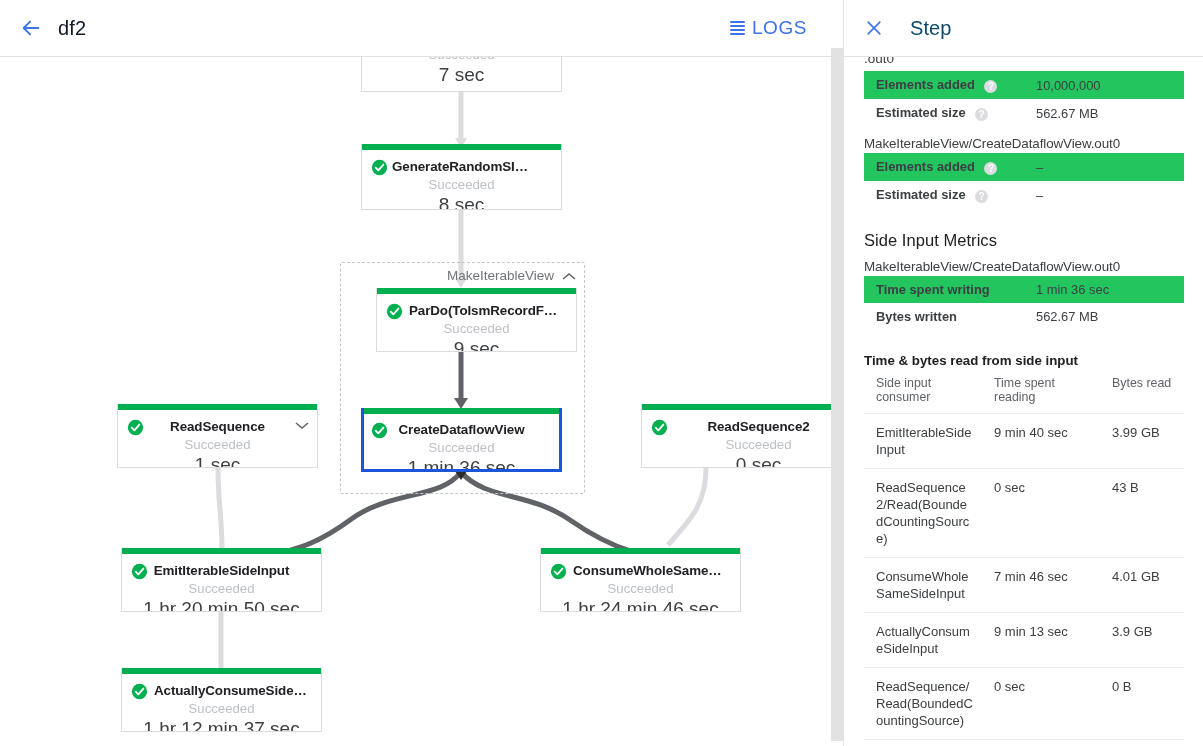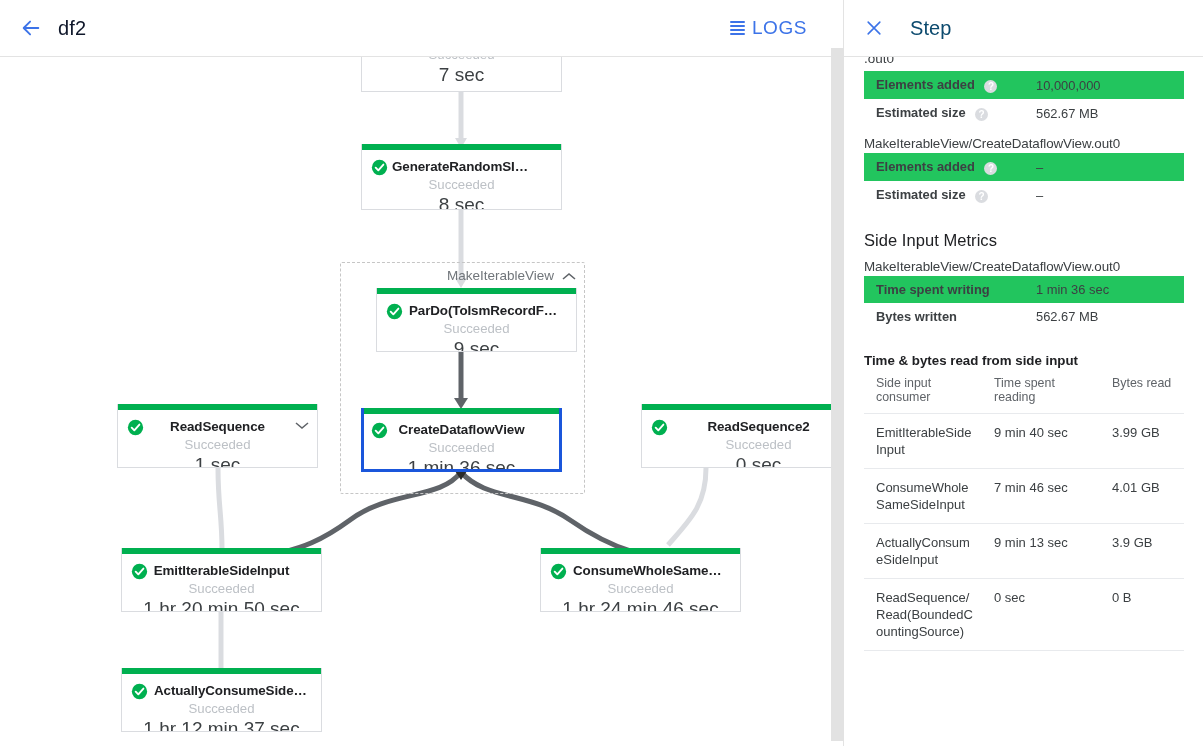--- a/index.html
+++ b/index.html
@@ -457,20 +457,25 @@
             <th>Bytes read</th>
           </tr>
         </thead>
         <tbody>
           <tr>
             <td class="c1">EmitIterableSideInput</td>
             <td class="c2">9 min 40 sec</td>
             <td>3.99 GB</td>
           </tr>
           <tr>
+            <td class="c1">ReadSequence2/Read(BoundedCountingSource)</td>
+            <td class="c2">0 sec</td>
+            <td>43 B</td>
+          </tr>
+          <tr>
             <td class="c1">ConsumeWholeSameSideInput</td>
             <td class="c2">7 min 46 sec</td>
             <td>4.01 GB</td>
           </tr>
           <tr>
             <td class="c1">ActuallyConsumeSideInput</td>
             <td class="c2">9 min 13 sec</td>
             <td>3.9 GB</td>
           </tr>
           <tr>

